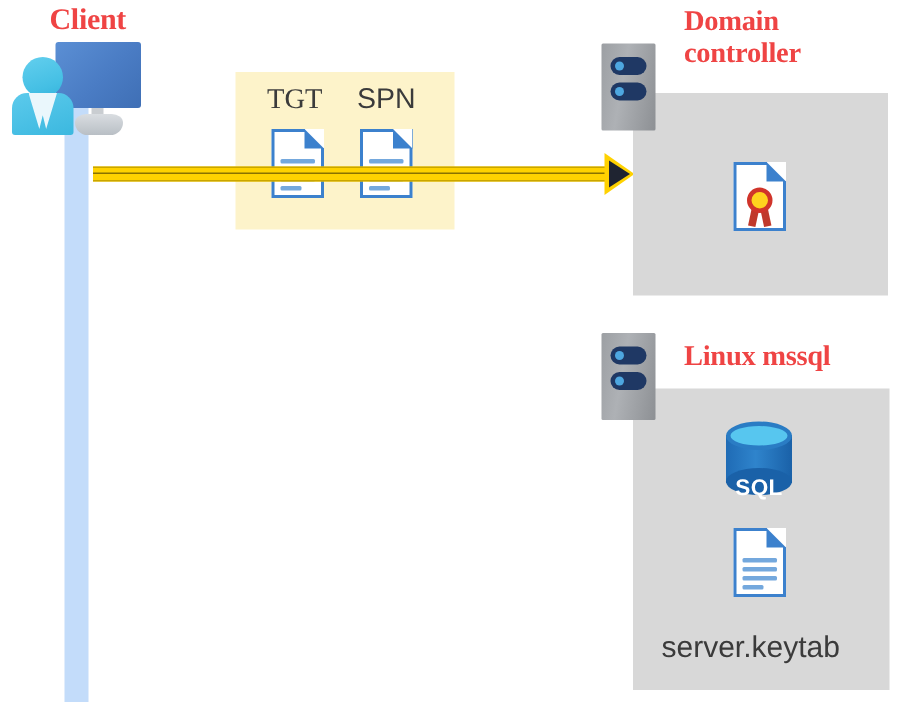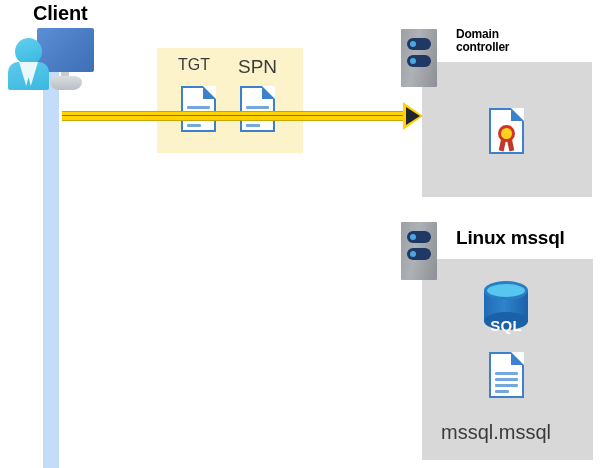--- a/index.html
+++ b/index.html
@@ -15,23 +15,23 @@
     position: relative;
     width: 600px;
     height: 468px;
     background: #ffffff;
     overflow: hidden;
   }
 
   
   .label-bold {
     position: absolute;
-    font-family: Liberation Sans, sans-serif;
+    font-family: Liberation Serif, serif;
     font-weight: bold;
-    color: #000000;
+    color: #ef4444;
     letter-spacing: -0.2px;
     line-height: 1.12;
     white-space: pre-line;
   }
   .label-plain {
     position: absolute;
     font-family: "Liberation Sans", sans-serif;
     font-weight: normal;
     color: #3b3b3b;
     white-space: nowrap;
@@ -225,21 +225,21 @@
     <div class="monitor-neck" style="left:53px; top:46px; width:8px; height:8px;"></div>
     <div class="monitor-base" style="left:42px; top:50px; width:32px; height:14px;"></div>
 
     <div class="person-head" style="left:7px; top:12px; width:27px; height:27px;"></div>
     <div class="person-body" style="left:0px; top:36px; width:41px; height:28px;"></div>
     <div class="person-shirt" style="left:11px; top:36px; width:19px; height:24px;"></div>
   </div>
 
   <div class="yellow-box" style="left:157px; top:48px; width:146px; height:105px;"></div>
 
-  <div class="label-plain" style="left:178px; top:56px; font-size:16px;">TGT</div>
+  <div class="label-plain" style="left:178px; top:56px; font-size:19px;font-family:Liberation Serif, serif;">TGT</div>
   <div class="doc" style="left:181px; top:86px; width:35px; height:46px;">
     <div class="doc-body"></div>
     <div class="doc-fold" style="width:13px; height:13px;"></div>
     <div class="doc-fold-edge" style="right:0; top:0; width:13px; height:13px; clip-path:polygon(0 0,100% 0,100% 100%);"></div>
     <div class="doc-line" style="left:6px; top:20px; width:23px; height:3px;"></div>
     <div class="doc-line" style="left:6px; top:26px; width:23px; height:3px;"></div>
     <div class="doc-line" style="left:6px; top:32px; width:23px; height:3px;"></div>
     <div class="doc-line" style="left:6px; top:38px; width:14px; height:3px;"></div>
   </div>
 
@@ -264,21 +264,21 @@
 
   <div class="server-icon" style="left:401px; top:29px; width:36px; height:58px;">
     <div class="server-bar" style="left:6px; top:9px; width:24px; height:12px;">
       <div class="server-bar-dot" style="left:3px; top:3px; width:6px; height:6px;"></div>
     </div>
     <div class="server-bar" style="left:6px; top:26px; width:24px; height:12px;">
       <div class="server-bar-dot" style="left:3px; top:3px; width:6px; height:6px;"></div>
     </div>
   </div>
 
-  <div class="label-bold" style="left:456px; top:4px; font-size:12px;margin-top:24px;">Domain
+  <div class="label-bold" style="left:456px; top:4px; font-size:19px;">Domain
 controller</div>
 
   <div class="doc" style="left:489px; top:108px; width:35px; height:46px;">
     <div class="doc-body"></div>
     <div class="doc-fold" style="width:13px; height:13px;"></div>
     <div class="doc-fold-edge" style="right:0; top:0; width:13px; height:13px; clip-path:polygon(0 0,100% 0,100% 100%);"></div>
     <div class="seal-ribbon" style="left:11px; top:30px; width:5px; height:13px; transform:rotate(12deg);"></div>
     <div class="seal-ribbon" style="left:19px; top:30px; width:5px; height:13px; transform:rotate(-12deg);"></div>
     <div class="seal-circle" style="left:9px; top:17px; width:17px; height:17px;"></div>
   </div>
@@ -306,15 +306,15 @@
   <div class="doc" style="left:489px; top:352px; width:35px; height:46px;">
     <div class="doc-body"></div>
     <div class="doc-fold" style="width:13px; height:13px;"></div>
     <div class="doc-fold-edge" style="right:0; top:0; width:13px; height:13px; clip-path:polygon(0 0,100% 0,100% 100%);"></div>
     <div class="doc-line" style="left:6px; top:20px; width:23px; height:3px;"></div>
     <div class="doc-line" style="left:6px; top:26px; width:23px; height:3px;"></div>
     <div class="doc-line" style="left:6px; top:32px; width:23px; height:3px;"></div>
     <div class="doc-line" style="left:6px; top:38px; width:14px; height:3px;"></div>
   </div>
 
-  <div class="label-plain" style="left:441px; top:421px; font-size:20px;">mssql.mssql</div>
+  <div class="label-plain" style="left:441px; top:421px; font-size:20px;">server.keytab</div>
 
 </div>
 
 </body></html>

